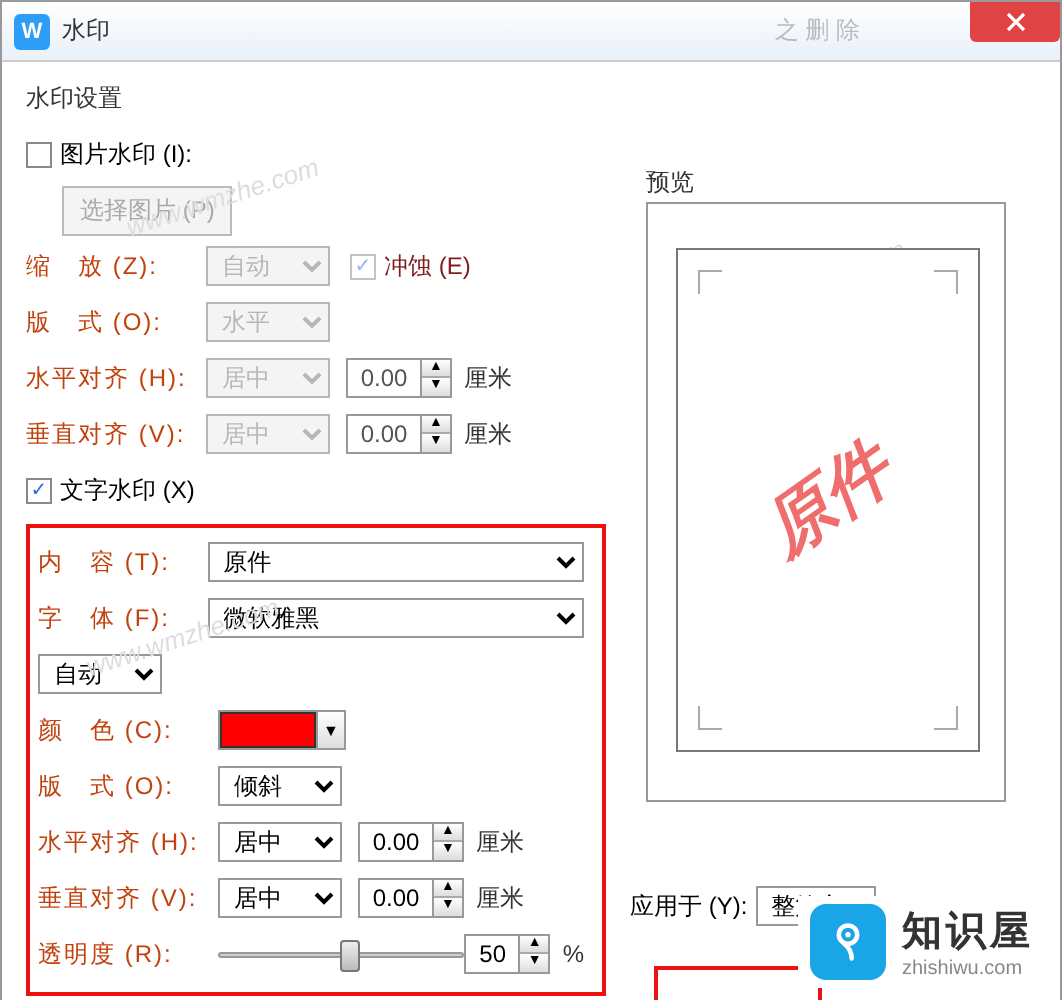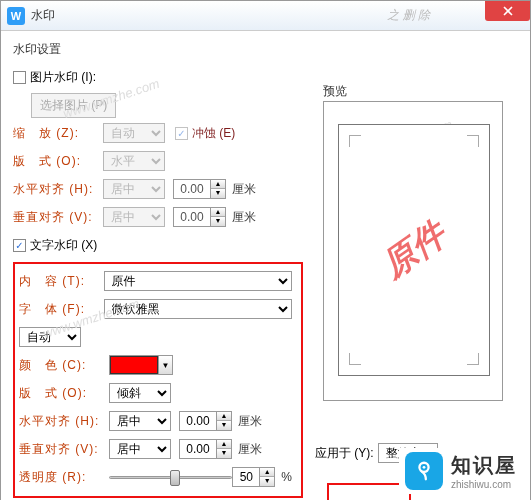--- a/index.html
+++ b/index.html
@@ -1,21 +1,21 @@
 <!DOCTYPE html>
 <html><head>
 <meta charset="utf-8">
 <style>
 *{box-sizing:border-box;margin:0;padding:0;font-family:"Microsoft YaHei","SimSun",sans-serif;font-size:12px}
 body{background:#f5f5f5;width:531px;height:500px;overflow:hidden;position:relative}
 .window{width:531px;background:#fff;border:1px solid #999}
 .titlebar{height:30px;background:linear-gradient(#fff,#e8f0f8);display:flex;align-items:center;padding:0 0 0 6px;border-bottom:1px solid #ccc;position:relative}
 .appicon{width:18px;height:18px;background:#2e9df7;border-radius:3px;display:flex;align-items:center;justify-content:center;color:#fff;font-weight:bold;font-size:11px}
 .wtitle{margin-left:6px;color:#333}
-.ghost{position:absolute;right:100px;color:#bbb;font-style:italic}
+.ghost{position:absolute;right:100px;color:#bbb;}
 .closebtn{position:absolute;right:0;top:0;width:45px;height:20px;background:#e04343;color:#fff;display:flex;align-items:center;justify-content:center;border-radius:0 0 3px 3px}
 .closebtn svg{width:10px;height:10px}
 .body{padding:10px 12px;position:relative}
 .section-title{color:#333;margin-bottom:6px}
 .row{display:flex;align-items:center;height:26px;margin-bottom:2px}
 .row label.lbl{width:90px;color:#c2410c;letter-spacing:1px}
 .cb{width:13px;height:13px;border:1px solid #888;margin-right:4px;display:inline-flex;align-items:center;justify-content:center;background:#fff}
 .cb.checked::after{content:"✓";font-size:10px;color:#2e6fd7}
 .btn-dis{border:1px solid #bbb;background:#f4f4f4;color:#aaa;padding:3px 8px;margin-left:18px}
 select,input[type=text]{border:1px solid #999;background:#fff;height:20px;padding:0 3px}

